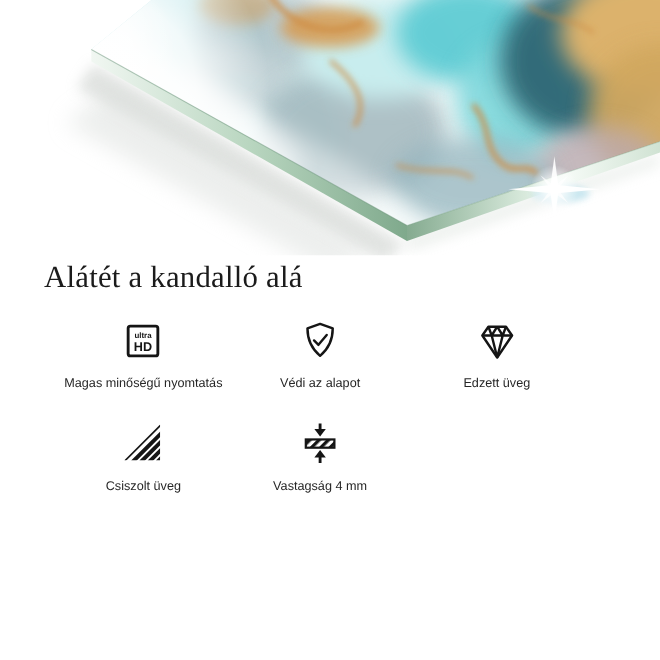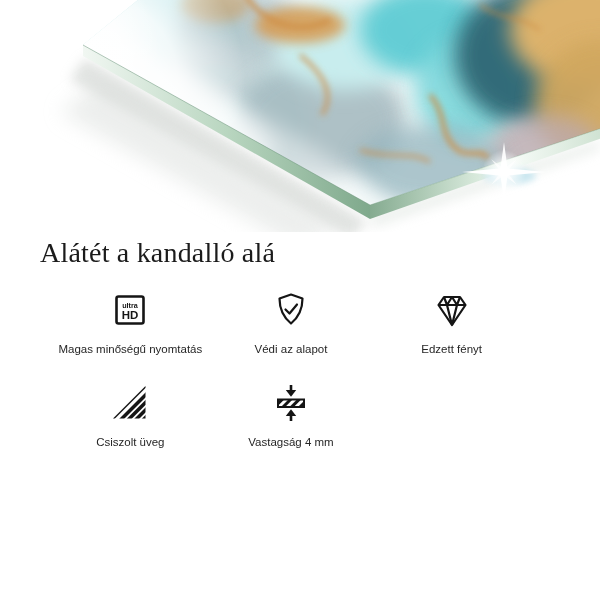--- a/index.html
+++ b/index.html
@@ -141,21 +141,21 @@
       <div class="label">Védi az alapot</div>
     </div>
 
     <div class="feature">
       <div class="iconbox">
         <svg width="40" height="40" viewBox="0 0 40 40">
           <polygon class="ic" points="20,35 6.5,15 12,7 28,7 33.5,15" stroke-linejoin="round" stroke-width="2"></polygon>
           <path class="ic" d="M6.5,15 L33.5,15 M12,7 L15,15 M20,7 L15,15 M20,7 L25,15 M28,7 L25,15 M15,15 L20,35 M25,15 L20,35" stroke-width="1.7"></path>
         </svg>
       </div>
-      <div class="label">Edzett fényt</div>
+      <div class="label">Edzett üveg</div>
     </div>
 
     <div class="feature">
       <div class="iconbox">
         <svg width="40" height="40" viewBox="0 0 40 40">
           <defs>
               <clipPath id="triClip">
                 <polygon points="3,35.5 35.5,35.5 35.5,3"></polygon>
               </clipPath>
             </defs>

